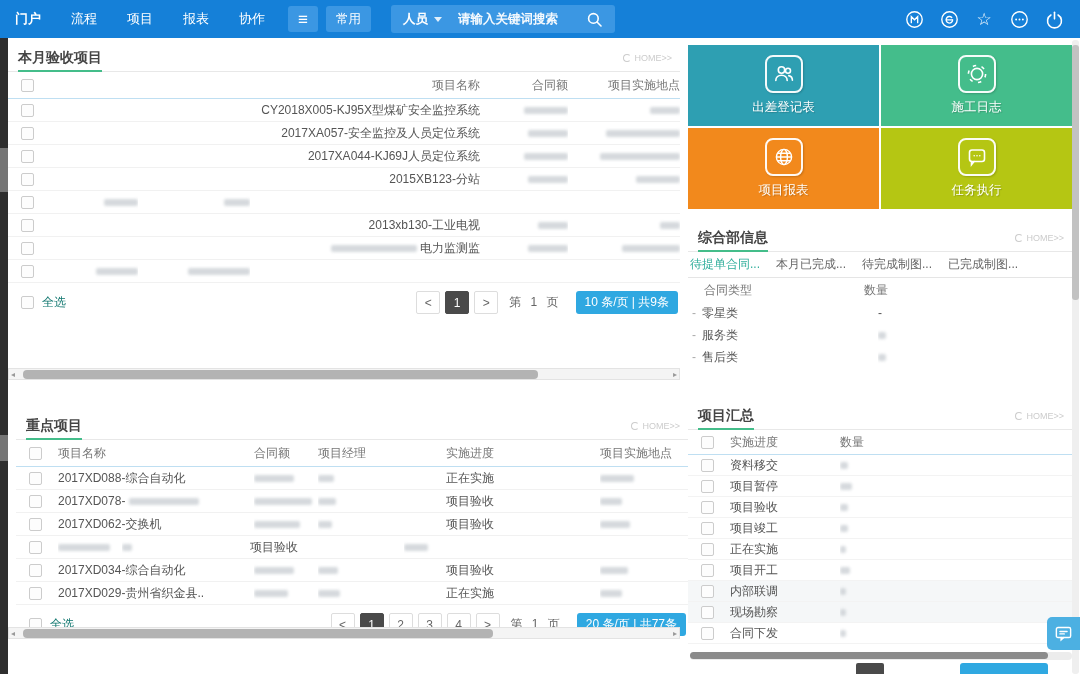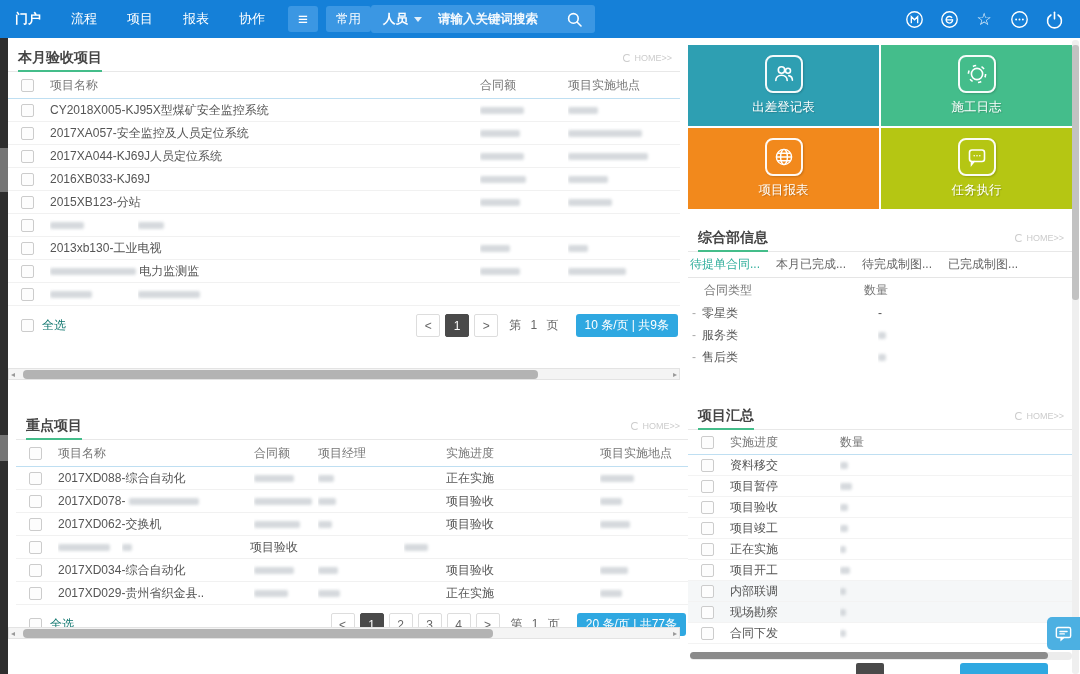--- a/index.html
+++ b/index.html
@@ -10,21 +10,21 @@
   
   .navbar { position:absolute; left:0; top:0; width:1080px; height:38px;
             background:#1580d8; display:flex; align-items:center; color:#fff; z-index:30; }
   .nav-menu { display:flex; }
   .nav-item { font-size:13px; padding:0 15px; line-height:38px; cursor:pointer; white-space:nowrap; }
   .nav-item.active { font-weight:bold; }
   .nav-btn { background:#3b97e3; border-radius:3px; height:26px; display:flex; align-items:center;
              padding:0 10px; margin-left:8px; font-size:12.5px; cursor:pointer; }
   .hamburger-glyph { font-size:17px; line-height:1; }
   .search-group { display:flex; align-items:center; background:#3b97e3; border-radius:3px;
-                  height:28px; padding:0 12px; }
+                  height:28px; margin-left:20px; padding:0 12px; }
   .person { font-size:12.5px; font-weight:bold; display:flex; align-items:center; gap:6px; cursor:pointer; }
   .caret { width:0; height:0; border-left:4px solid transparent; border-right:4px solid transparent;
            border-top:5px solid rgba(255,255,255,.85); }
   .search-input { background:transparent; border:none; outline:none; color:#fff;
                   font-size:12.5px; font-weight:bold; width:120px; margin-left:16px; }
   .search-input::placeholder { color:#fff; opacity:.95; }
   .search-ic { margin-left:8px; display:flex; cursor:pointer; }
   .nav-right { margin-left:auto; display:flex; align-items:center; gap:15px; padding-right:16px; }
   .nav-ic { width:20px; height:20px; display:flex; align-items:center; justify-content:center; cursor:pointer; }
   .star-glyph { font-size:17px; line-height:1; }
@@ -62,21 +62,21 @@
   .card-foot { display:flex; align-items:center; justify-content:space-between; padding:8px 2px 8px 13px; }
   .select-all { display:flex; gap:8px; align-items:center; font-size:12px; color:#0f766e; }
   .pager { display:flex; align-items:center; gap:5px; font-size:12px; color:#666; }
   .pg-box { min-width:24px; height:23px; border:1px solid #ddd; border-radius:2px; display:flex;
             align-items:center; justify-content:center; background:#fff; padding:0 5px; cursor:pointer; }
   .pg-box.active { background:#4a4a4a; color:#fff; border-color:#4a4a4a; }
   .pg-jump { margin:0 6px; letter-spacing:3px; white-space:nowrap; }
   .pg-badge { background:#2fa8e1; color:#fff; height:23px; border-radius:3px; display:flex;
               align-items:center; padding:0 9px; margin-left:3px; cursor:pointer; white-space:nowrap; }
 
-  #acceptance { left:8px; top:44px; width:672px; }
+  #acceptance { left:8px; top:44px; width:672px;text-align:right; }
   #key        { left:16px; top:396px; width:672px;margin-top:16px; }
 
   .hscroll { position:absolute; height:12px; background:#f4f4f4; border:1px solid #e3e3e3; }
   .hs-thumb { position:absolute; top:1px; height:9px; background:#b3b3b3; border-radius:4px; }
   .hs-arrow { color:#999; font-size:8px; position:absolute; top:1px; }
   .hs-arrow.l { left:2px; } .hs-arrow.r { right:2px; }
   #hscroll1 { left:8px; top:368px; width:672px; }
   #hscroll1 .hs-thumb { left:14px; width:515px; }
   #hscroll2 { left:8px; top:627px; width:672px; }
   #hscroll2 .hs-thumb { left:14px; width:470px; }
@@ -229,28 +229,20 @@
           <span class="cb"></span>
         </div>
         <div class="a-name cell">2017XA044-KJ69J人员定位系统</div>
         <div class="a-amt cell"><span class="sm" style="width: 44px;"></span></div>
         <div class="a-loc cell"><span class="sm" style="width: 80px;"></span></div>
       </div>
       <div class="t-row">
         <div class="c-cb">
           <span class="cb"></span>
         </div>
-        <div class="a-name cell">2016XB033-KJ69J</div>
-        <div class="a-amt cell"><span class="sm" style="width: 46px;"></span></div>
-        <div class="a-loc cell"><span class="sm" style="width: 40px;"></span></div>
-      </div>
-      <div class="t-row">
-        <div class="c-cb">
-          <span class="cb"></span>
-        </div>
         <div class="a-name cell">2015XB123-分站</div>
         <div class="a-amt cell"><span class="sm" style="width: 40px;"></span></div>
         <div class="a-loc cell"><span class="sm" style="width: 44px;"></span></div>
       </div>
       <div class="t-row">
         <div class="c-cb">
           <span class="cb"></span>
         </div>
         <div class="a-amt cell"><span class="sm" style="width: 34px;"></span></div>
         <div class="a-loc cell"><span class="sm" style="width: 26px;"></span></div>

